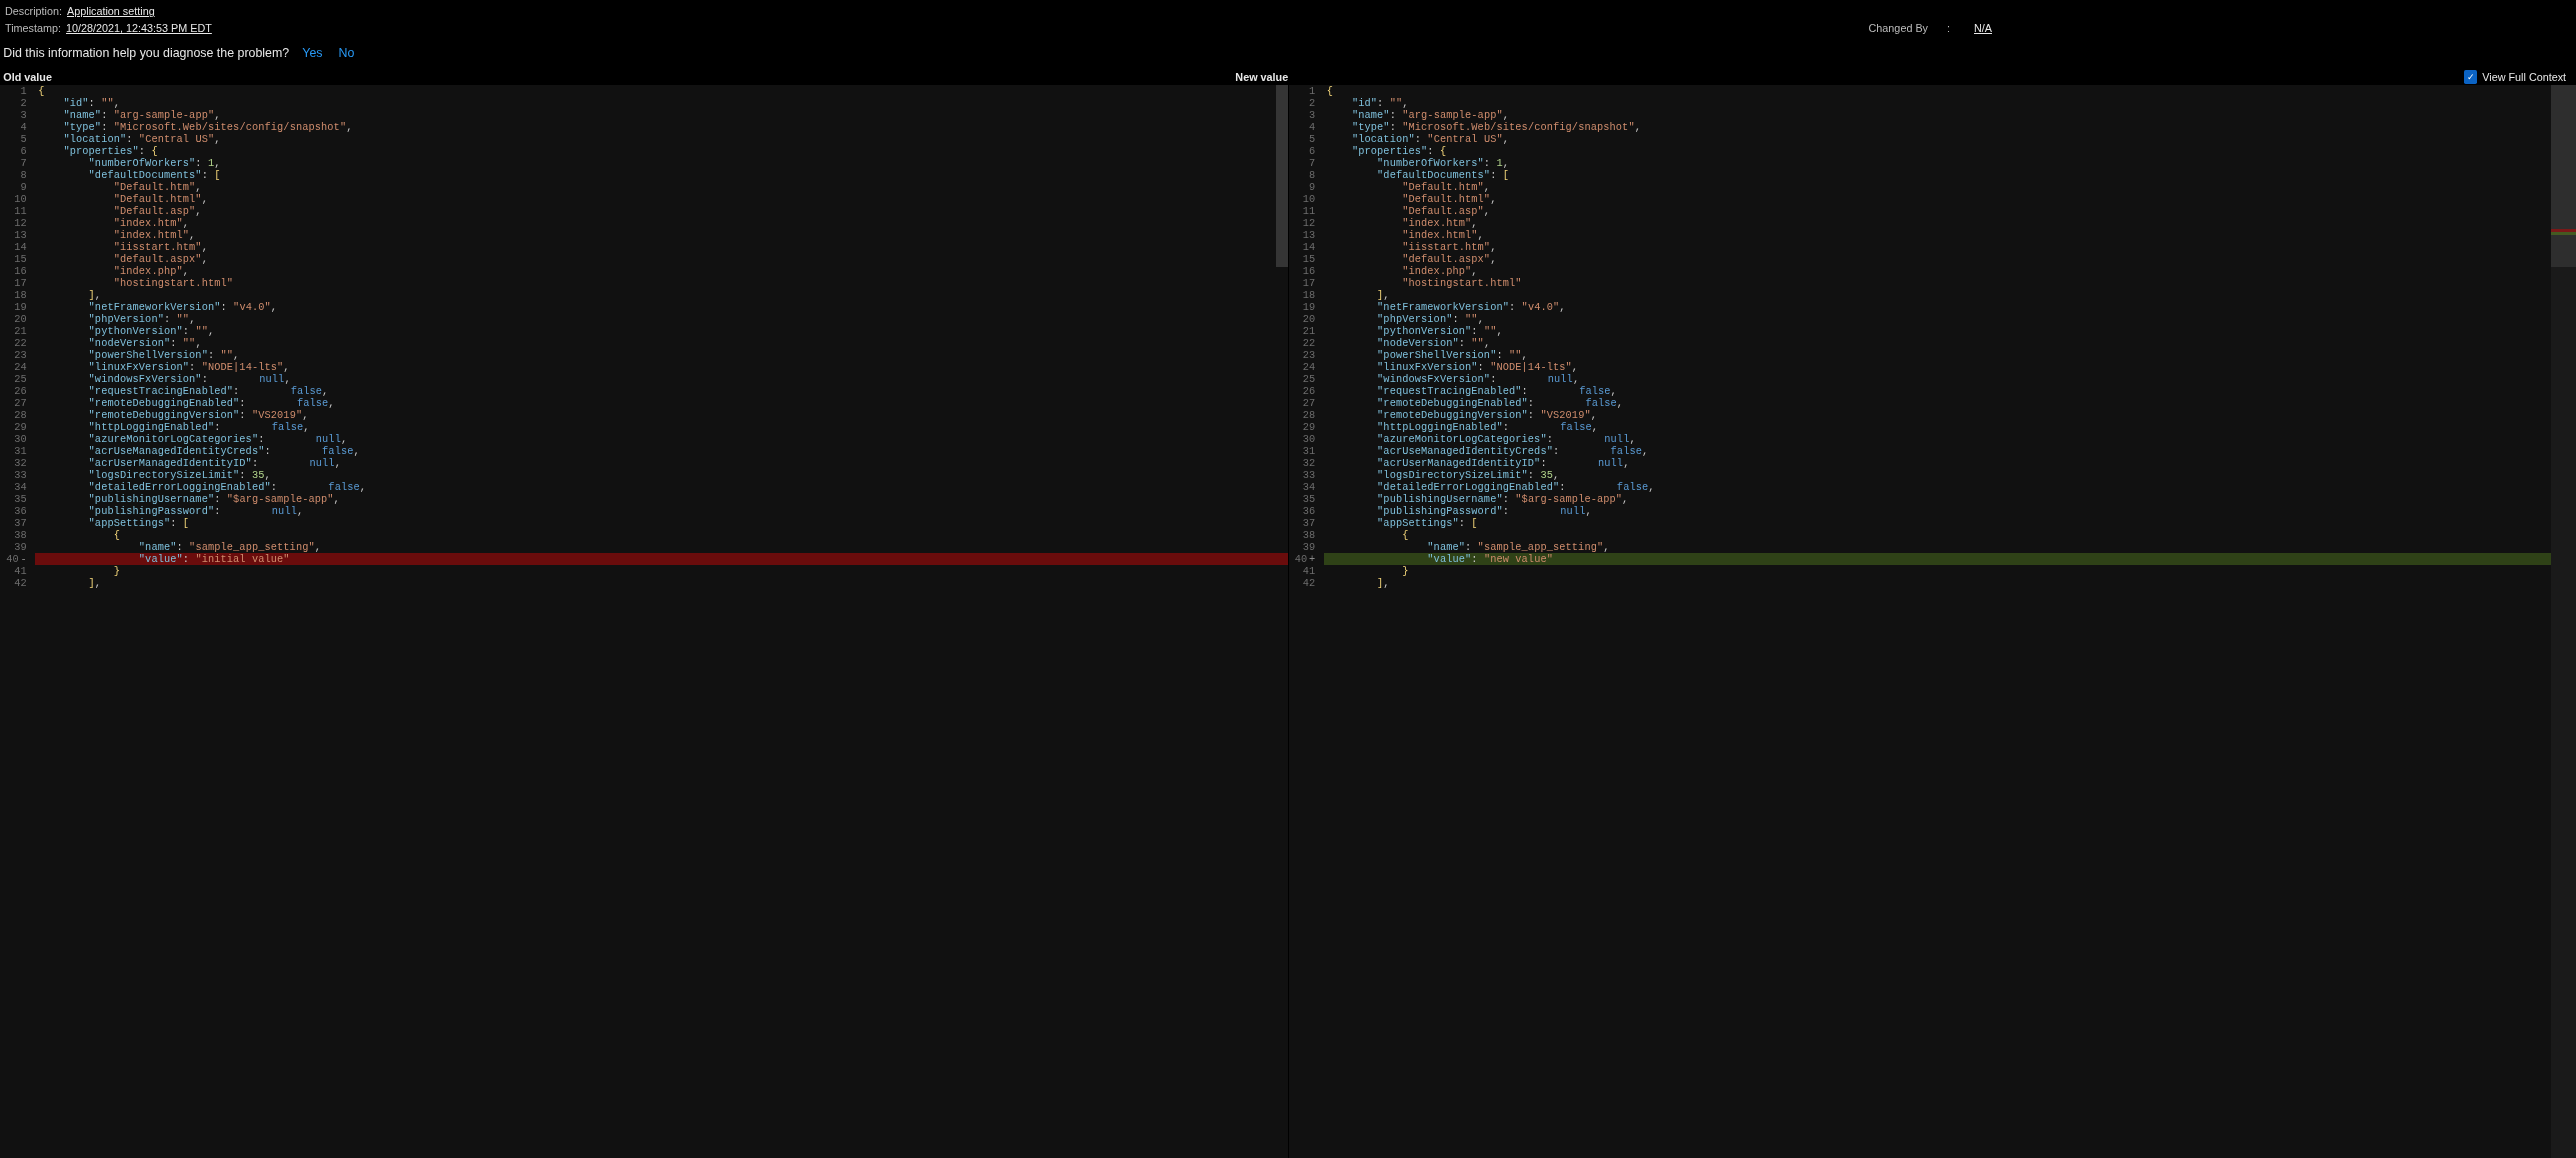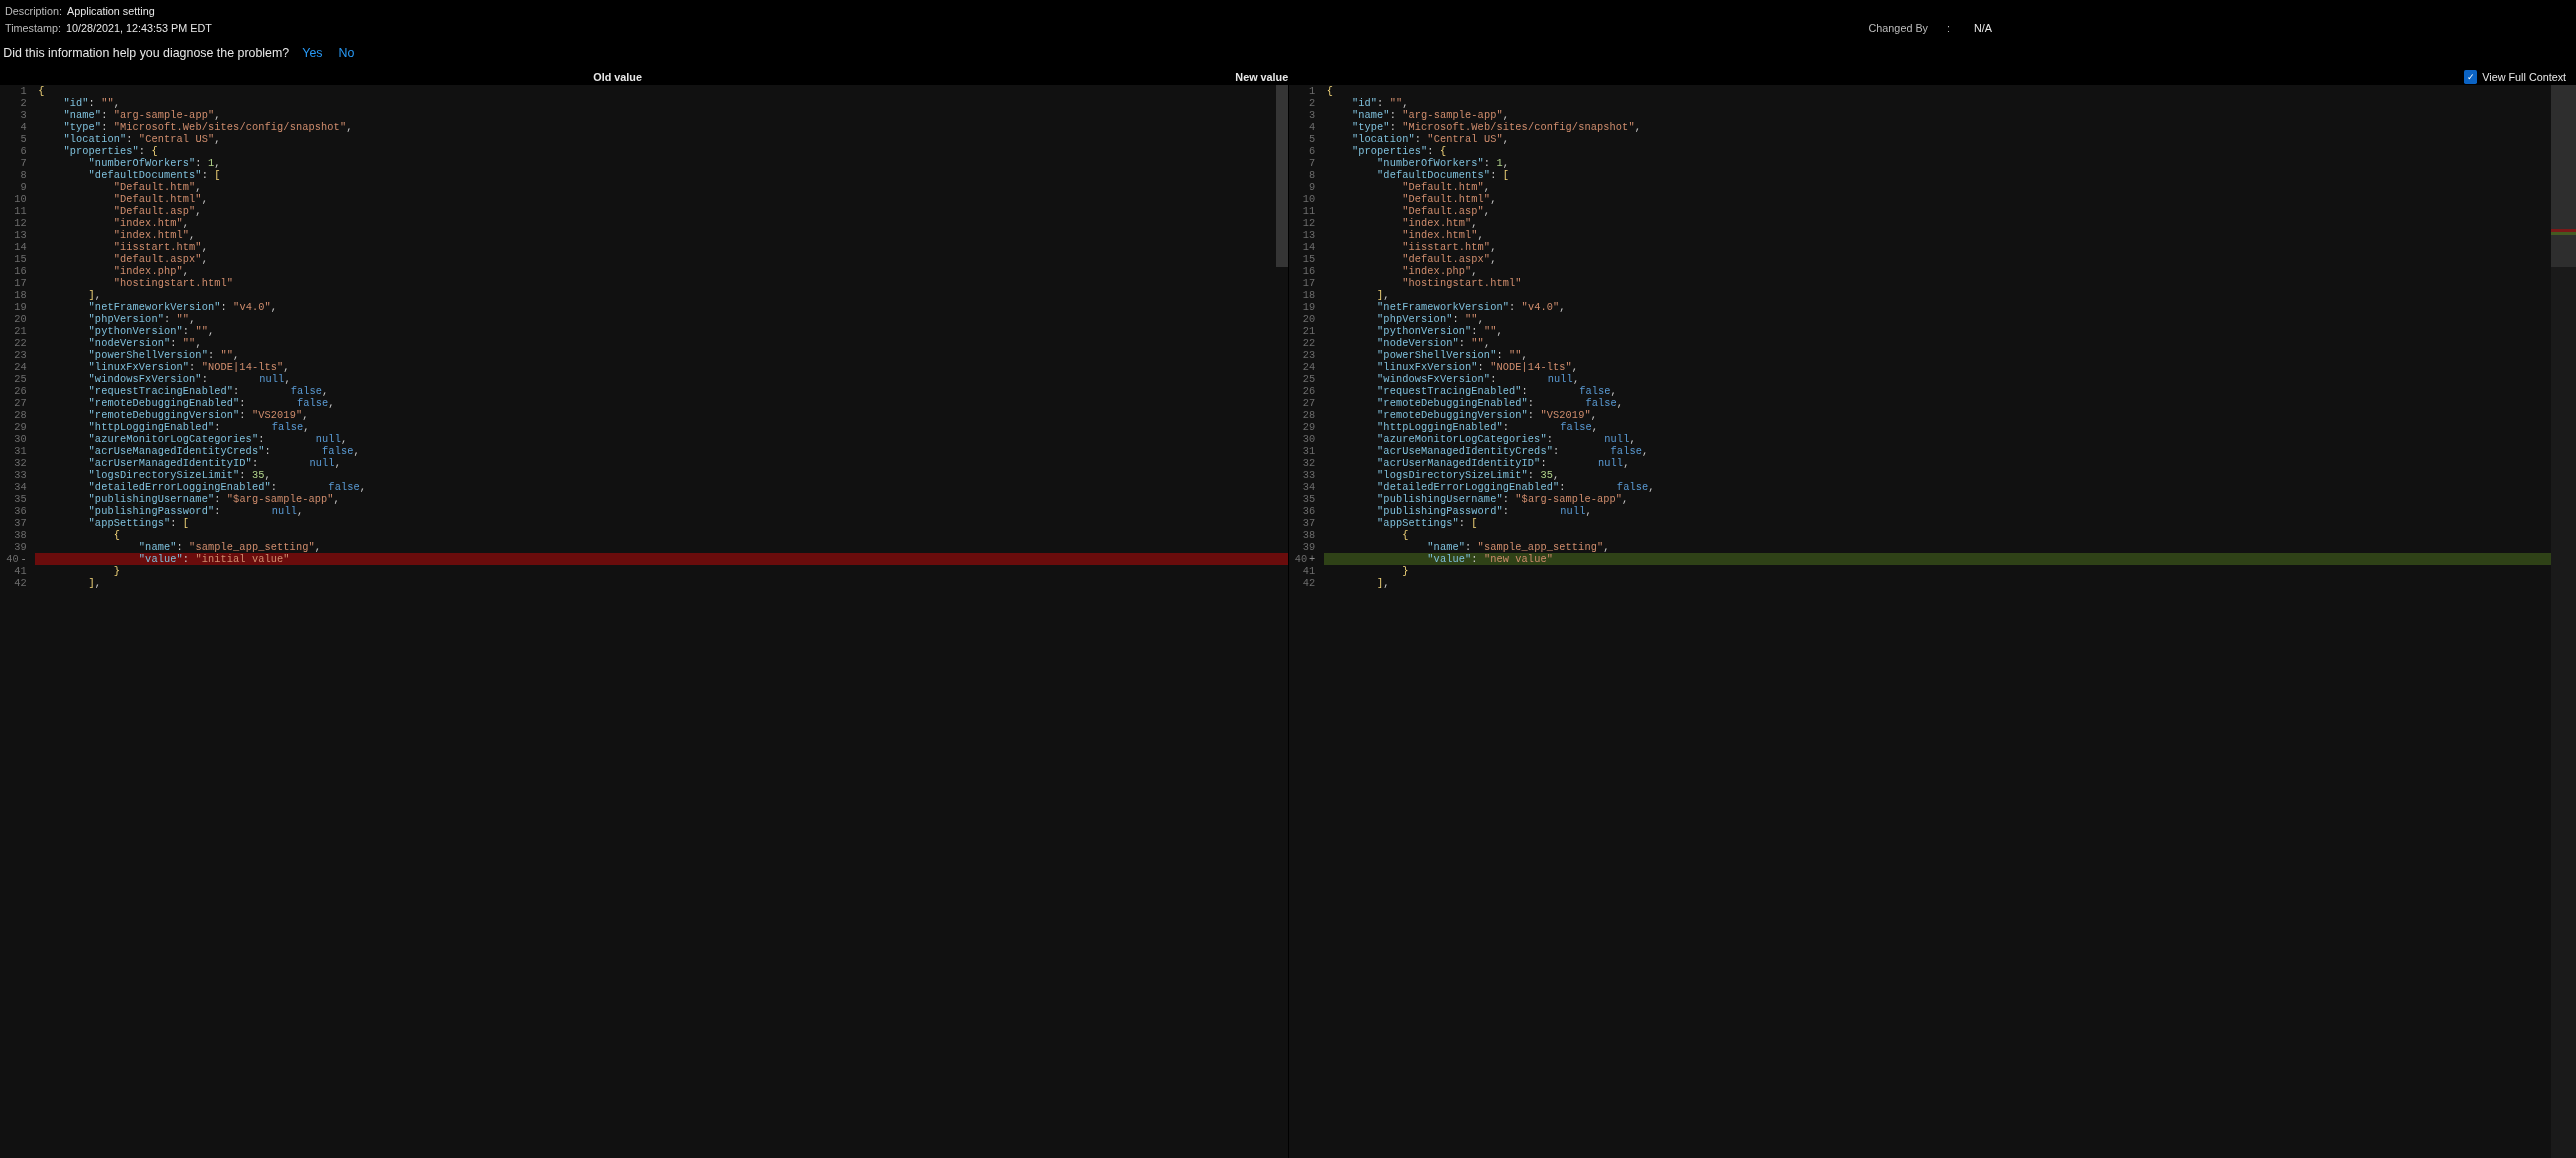--- a/index.html
+++ b/index.html
@@ -13,21 +13,21 @@
     overflow: hidden;
   }
 
   .page { width: 100%; height: 100%; display: flex; flex-direction: column; }
 
   .meta { padding: 3.3px 5px 1.7px 5px; }
   .meta-row { display: flex; align-items: center; line-height: 16.6px; }
   .meta-left { flex: 1; display: flex; }
   .meta-label { color: #bcbcbc; min-width: 46px; }
   .meta-colon { color: #bcbcbc; padding-right: 5px; }
-  .meta-value { color: #e8e8e8; }
+  .meta-value { color: #e8e8e8; text-decoration: underline; }
   .meta-right { margin-right: 579px; display: flex; gap: 19px; }
 
   .feedback {
     padding: 8.3px 5px 10px 3.3px;
     color: #e8e8e8;
     font-size: 12.4px;
     display: flex;
     align-items: flex-start;
     gap: 13.2px;
   }
@@ -35,21 +35,21 @@
   .feedback .links { display: flex; gap: 16px; }
   .feedback a { color: #2899f5; text-decoration: none; cursor: pointer; }
 
   .headers {
     display: flex;
     align-items: center;
     font-weight: 600;
     font-size: 10.8px;
     padding: 0 3.3px 1.7px 3.3px;
   }
-  .headers .h-old { flex: 1; text-align: center; }
+  .headers .h-old { flex: 1; }
   .headers .h-new { flex: 1; padding-left: 3.3px; }
   .headers .h-right {
     display: flex;
     align-items: center;
     gap: 5px;
     padding-right: 6.6px;
     font-weight: 400;
   }
   .chk {
     width: 13.2px; height: 13.2px;

